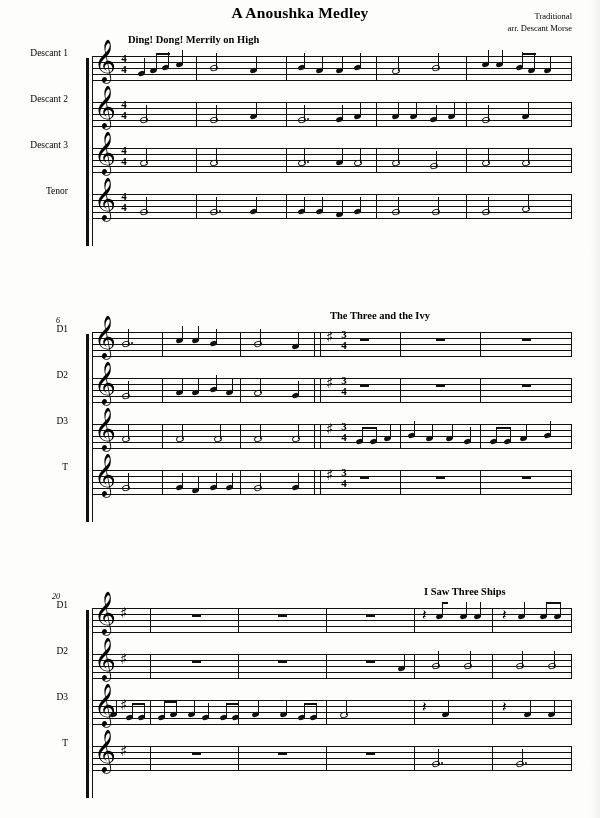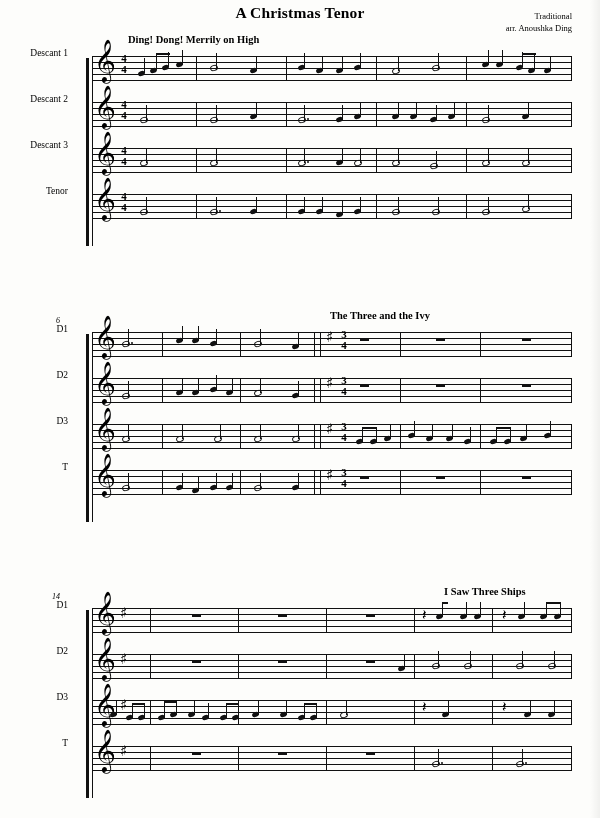--- a/index.html
+++ b/index.html
@@ -205,25 +205,25 @@
     right: 0; top: 0;
     width: 10px; height: 818px;
     background: linear-gradient(to right, rgba(0,0,0,0) 0%, rgba(0,0,0,0.05) 100%);
   }
 </style>
 </head>
 <body>
 
 <div class="page">
 
-  <div class="doc-title">A Christmas Tenor</div>
+  <div class="doc-title">A Anoushka Medley</div>
 
   <div class="credits">
     <div>Traditional</div>
-    <div>arr. Anoushka Ding</div>
+    <div>arr. Descant Morse</div>
   </div>
 
   <div class="system sys1">
     <div class="song-title" style="left:128px; top:0px;">Ding! Dong! Merrily on High</div>
 
     <div class="sys-brace" style="top:24px; height:188px;"></div>
     <div class="sys-startline" style="top:24px; height:188px;"></div>
 
     <div class="staves">
 
@@ -617,22 +617,22 @@
           <div class="stem" style="left:206px; top:11px;"></div>
         <div class="rest-whole" style="left:268px; top:14px;"></div>
         <div class="rest-whole" style="left:344px; top:14px;"></div>
         <div class="rest-whole" style="left:430px; top:14px;"></div>
       </div>
 
     </div>
   </div>
 
   <div class="system sys3">
-    <div class="song-title" style="left:444px; top:0px;">I Saw Three Ships</div>
-    <div class="measure-number" style="left:52px; top:6px;">14</div>
+    <div class="song-title" style="left:424px; top:0px;">I Saw Three Ships</div>
+    <div class="measure-number" style="left:52px; top:6px;">20</div>
 
     <div class="sys-brace" style="top:24px; height:188px;"></div>
     <div class="sys-startline" style="top:24px; height:188px;"></div>
 
     <div class="staves">
 
       <div class="stave">
         <div class="part-label short">D1</div>
         <div class="lines">
           <div class="ln l0"></div>

